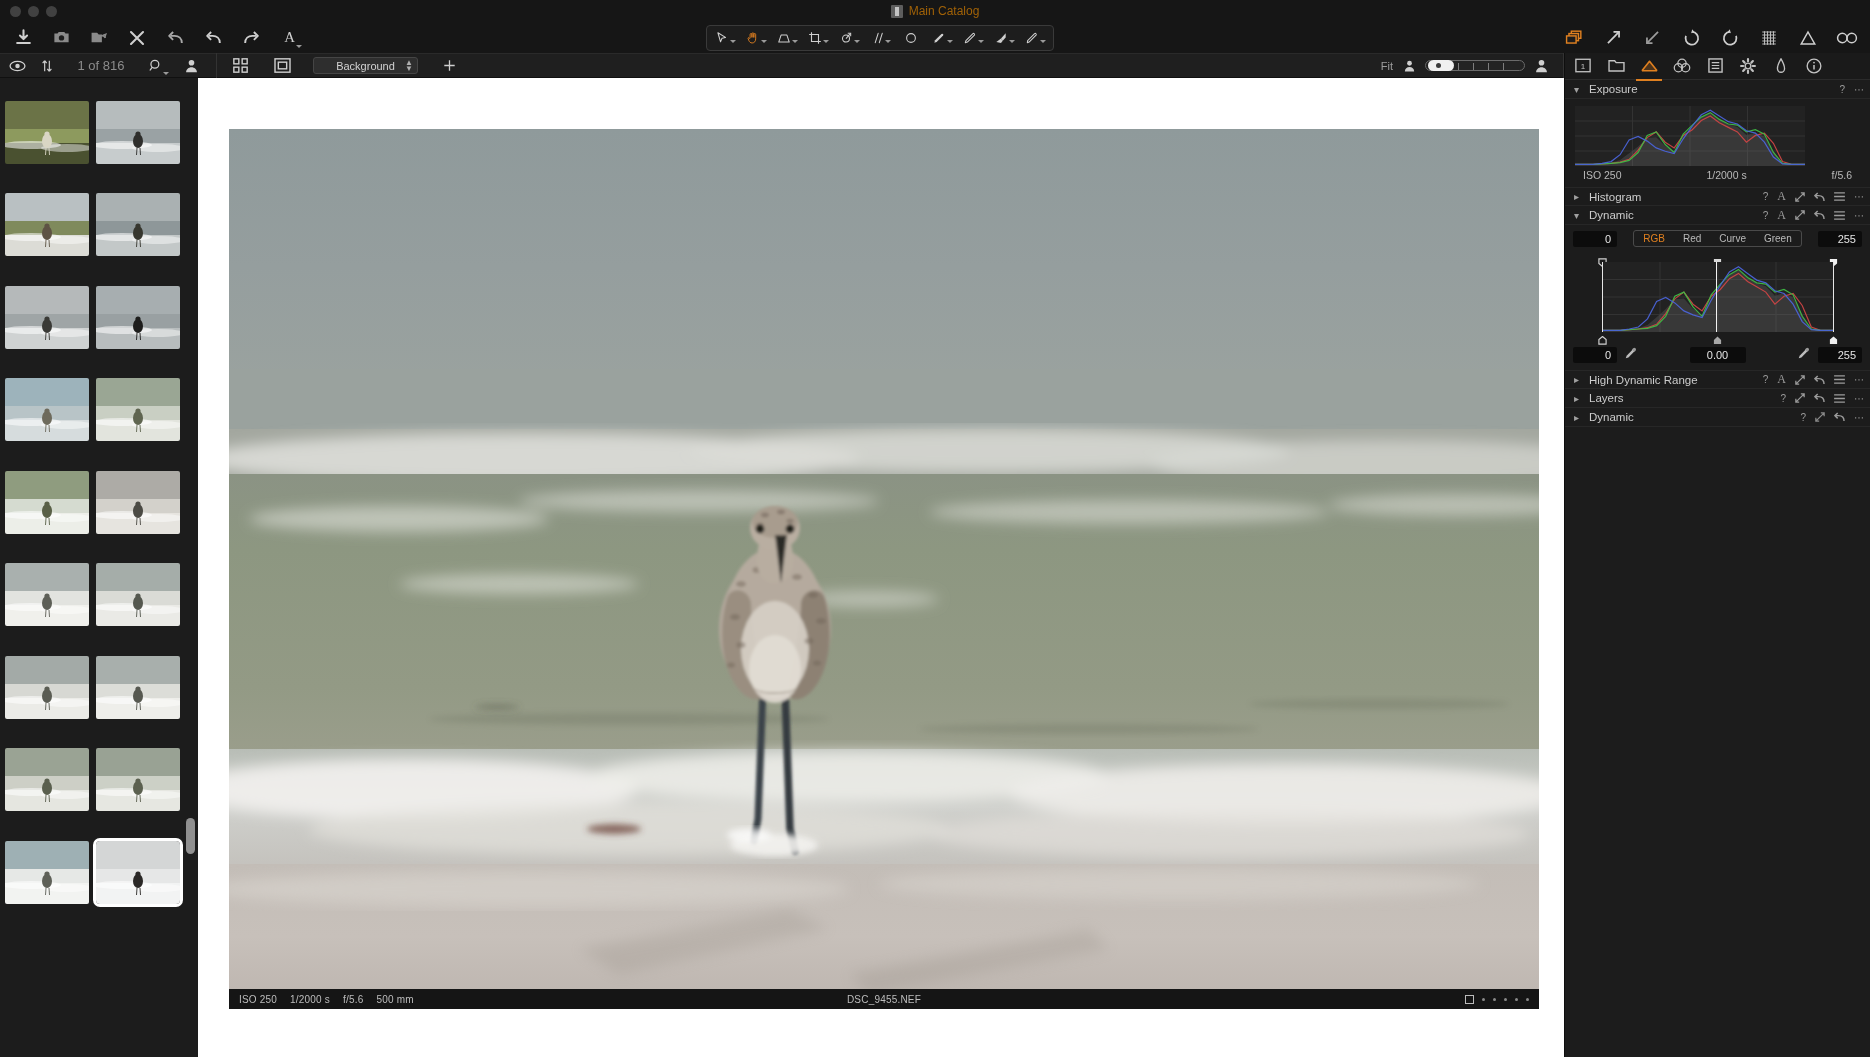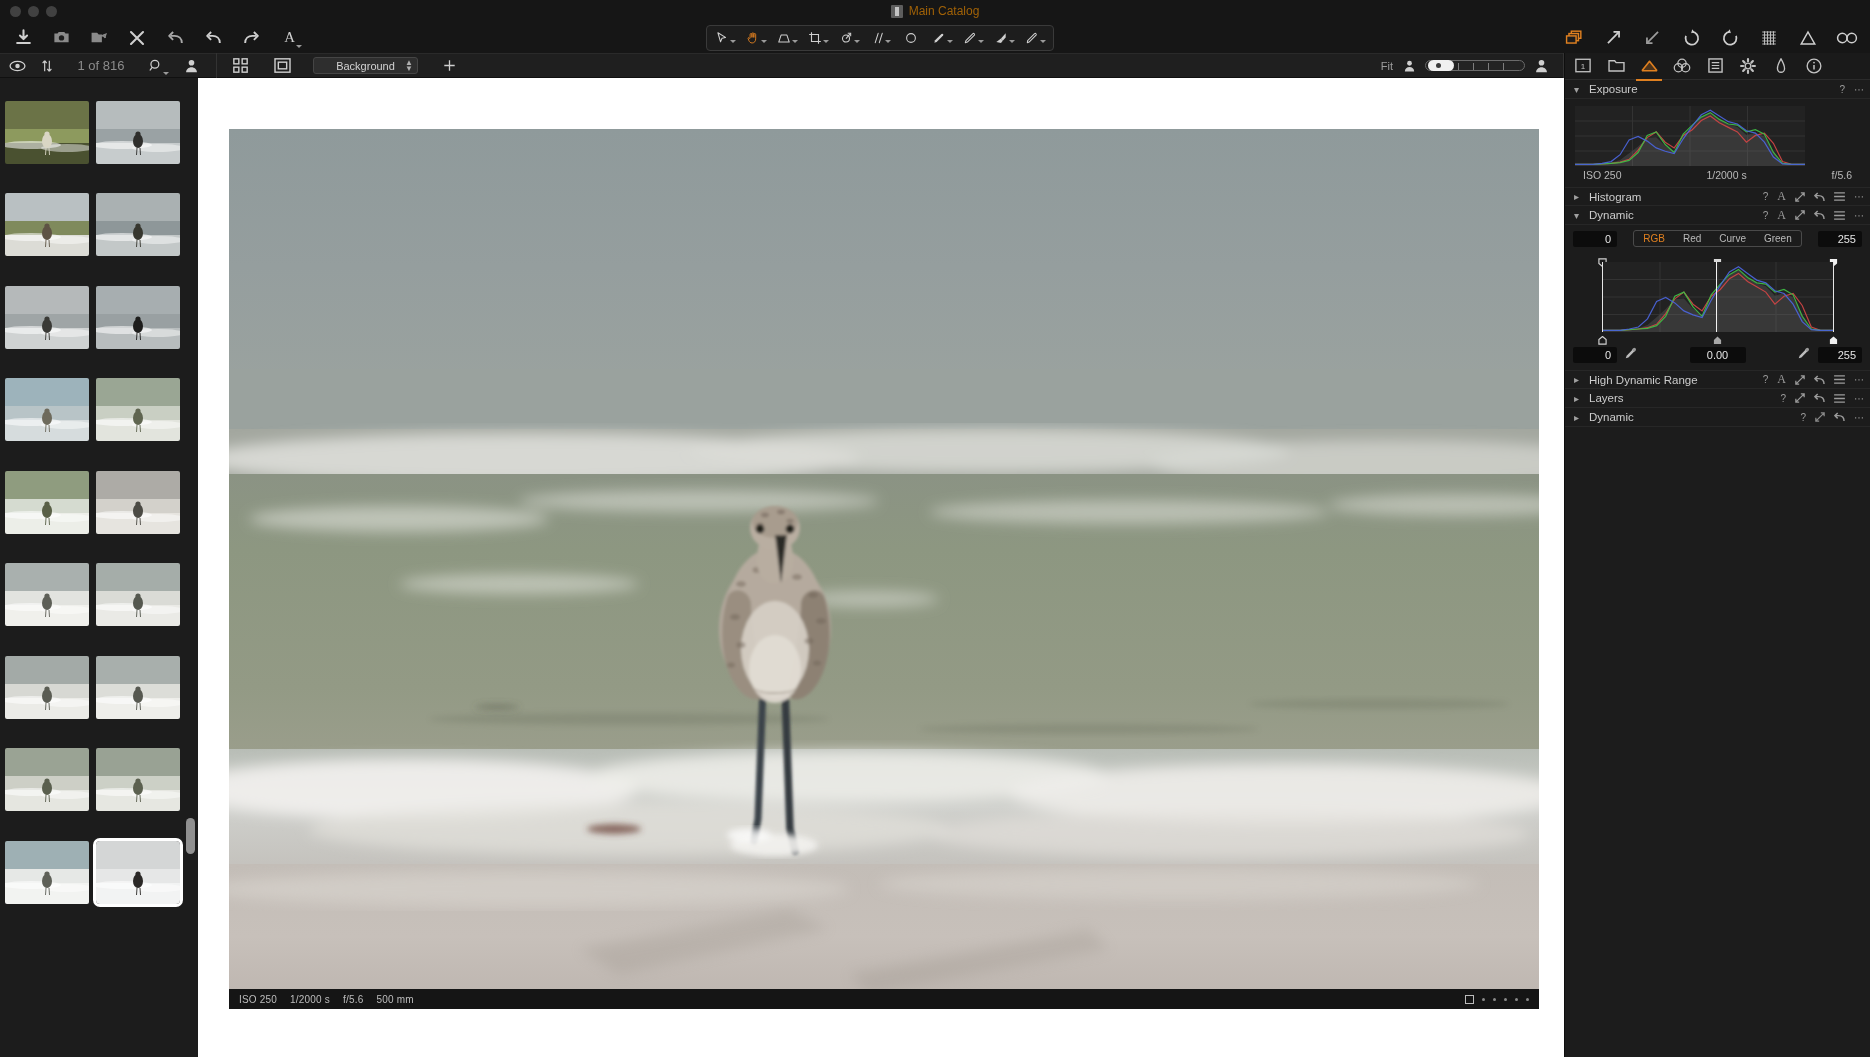--- a/index.html
+++ b/index.html
@@ -776,20 +776,21 @@
       </svg>
 
       
       <div class="infobar">
         <div class="infoleft">
           <span>ISO 250</span>
           <span>1/2000 s</span>
           <span>f/5.6</span>
           <span>500 mm</span>
         </div>
+        <div class="infocenter">DSC_9455.NEF</div>
         <div class="inforight">
           <span class="pagebox"></span>
           <span class="pagedot"></span>
           <span class="pagedot"></span>
           <span class="pagedot"></span>
           <span class="pagedot"></span>
           <span class="pagedot"></span>
         </div>
       </div>
     </div>

